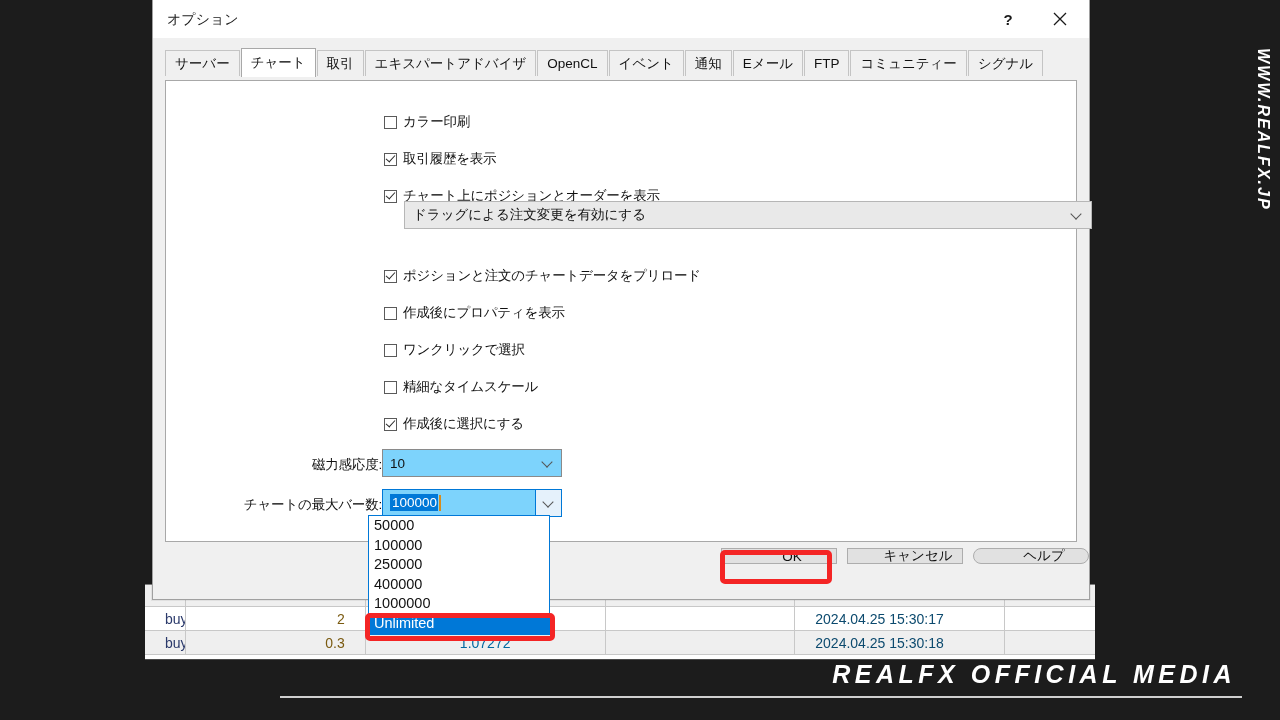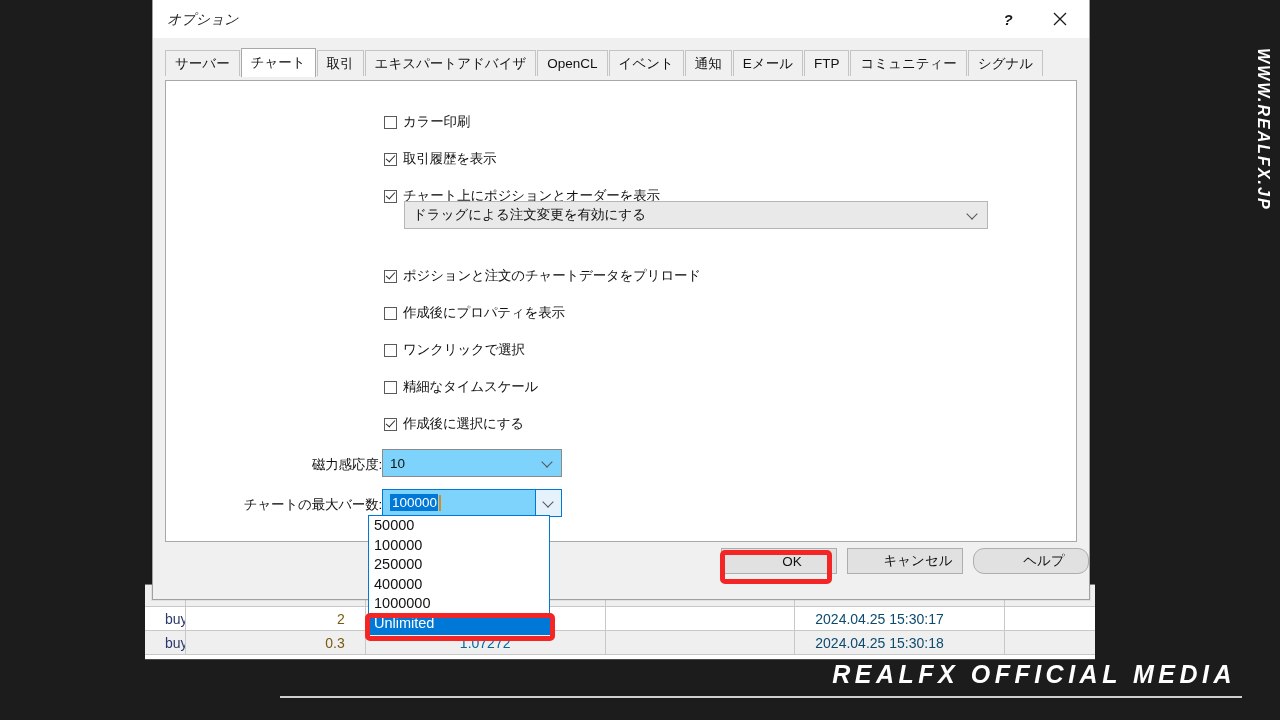--- a/index.html
+++ b/index.html
@@ -117,21 +117,20 @@
     border: 1px solid #a0a0a0;
     border-top: none;
     box-shadow: 0 0 0 1px rgba(0,0,0,0.06);
   }
 
   .titlebar {
     position: relative;
     height: 38px;
     background: #ffffff;
     border-bottom: none;
-    font-style: italic;
   }
   .title-text {
     position: absolute;
     left: 14px;
     top: 11px;
     font-size: 14px;
     color: #1a1a1a;
     font-family: "Liberation Sans", sans-serif;
   }
   .title-btn {
@@ -222,21 +221,21 @@
     border-width: 0 1.6px 1.6px 0;
     transform: rotate(42deg);
   }
   .cb-label { font-size: 13.5px; color: #111; letter-spacing: -0.2px; }
 
   
   .inner-select {
     position: absolute;
     left: 238px;
     top: 120px;
-    width: 584px;
+    width: 688px;
     height: 28px;
     background: #e9e9e9;
     border: 1px solid #b6b6b6;
     display: flex;
     align-items: center;
     padding: 0 8px;
     font-size: 13.5px;
     color: #111;
     justify-content: space-between;
   }
@@ -323,21 +322,21 @@
     font-family: "Liberation Sans", sans-serif;
   }
   .dd-item.selected {
     background: #0078d7;
     color: #ffffff;
   }
 
   
   .btn {
     position: absolute;
-    height: 26px;
+    height: 16px;
     background: #e1e1e1;
     border: 1px solid #adadad;
     font-size: 13.5px;
     color: #111;
     display: flex;
     align-items: center;
     justify-content: center;
     cursor: default;
     font-family: "Liberation Sans", sans-serif;
     padding-left: 26px;

